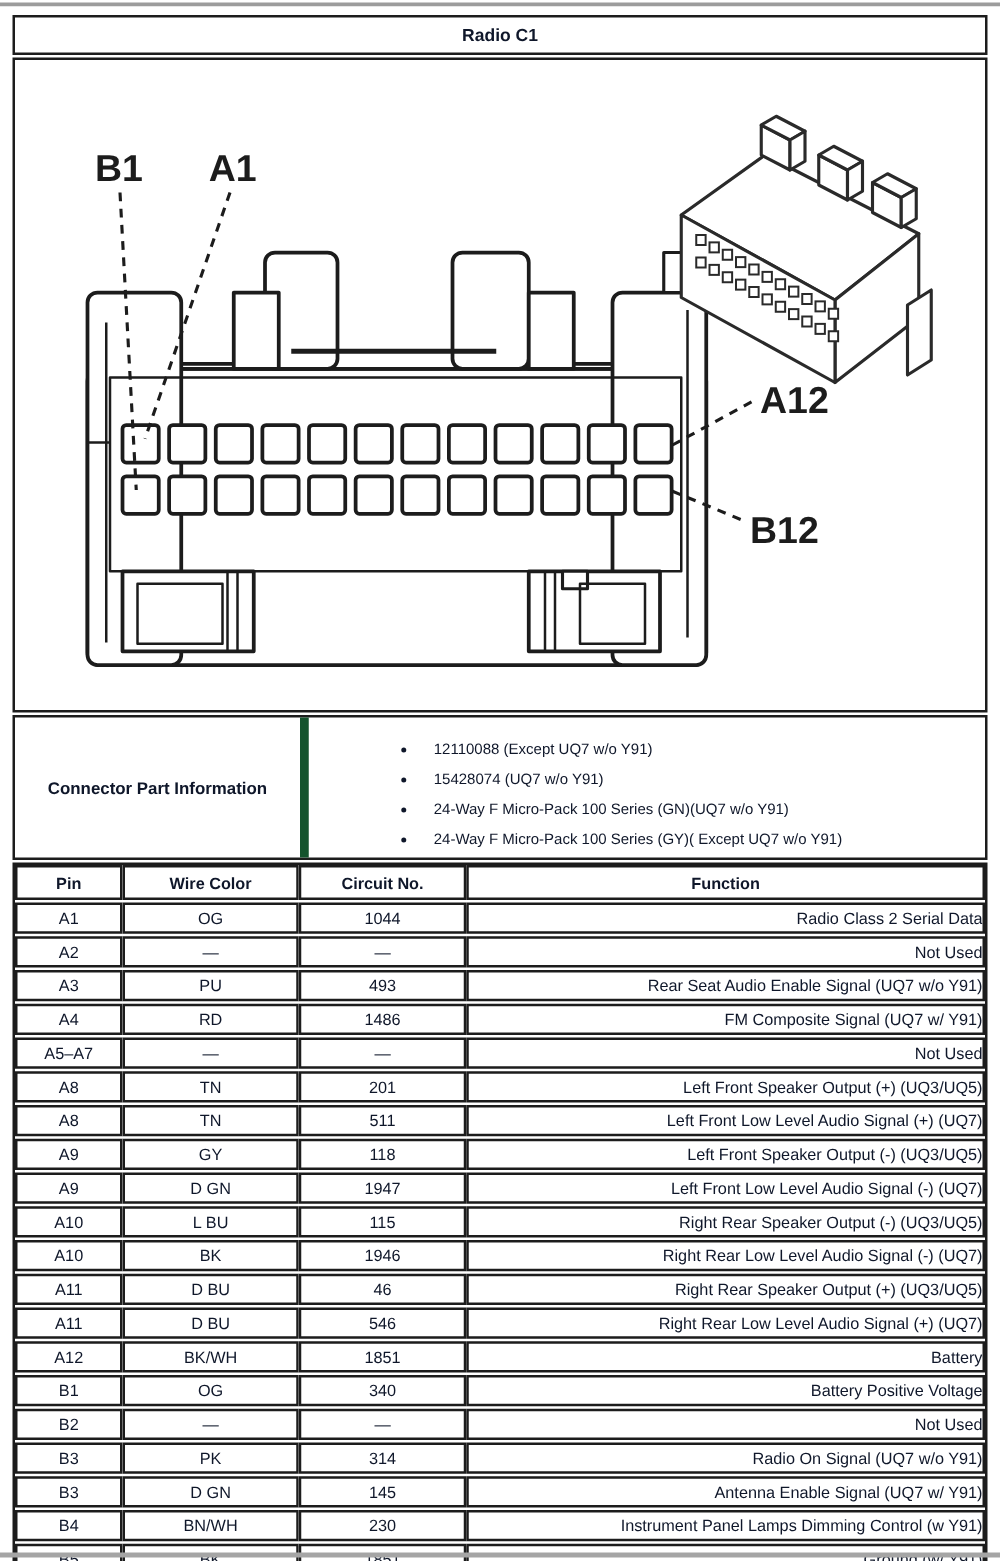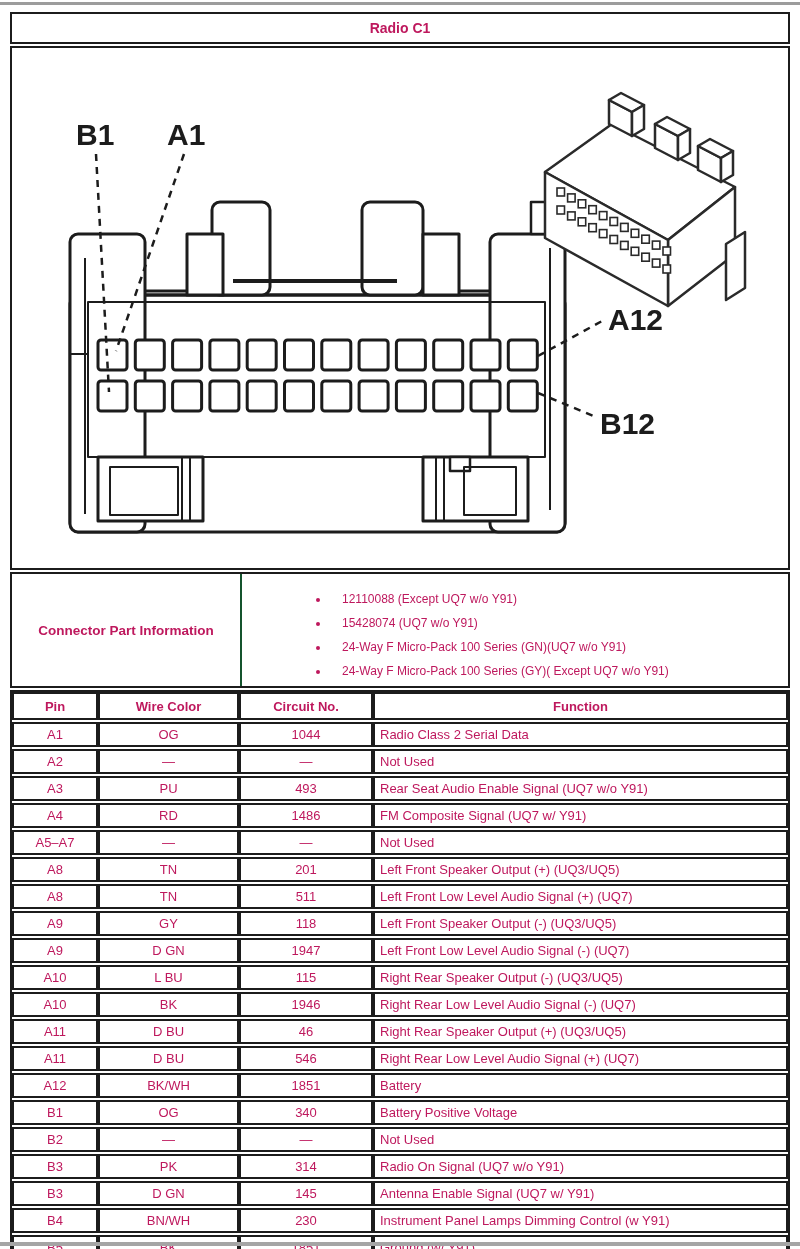--- a/index.html
+++ b/index.html
@@ -1,18 +1,18 @@
 <!DOCTYPE html>
 <html><head>
 <meta charset="utf-8">
 <style>
   html,body{margin:0;padding:0;background:#fff;}
   .page{
     position:relative;width:800px;height:1249px;background:#fff;
-    font-family:"Liberation Sans",sans-serif;color:#be185d;
+    font-family:"Liberation Sans",sans-serif;color:#0f172a;
     box-sizing:border-box;padding:12px 10px 0;overflow:hidden;
   }
   .top-band{position:absolute;top:2px;left:0;width:800px;height:3px;background:#9c9c9c;}
   .bottom-band{position:absolute;top:1242px;left:0;width:800px;height:4px;background:#a5a5a5;}
 
   .title-bar{
     border:2px solid #1c1c1c;height:32px;box-sizing:border-box;
     display:flex;align-items:center;justify-content:center;
     font-weight:bold;font-size:14px;
   }
@@ -28,41 +28,41 @@
   .leader{fill:none;stroke:#1c1c1c;stroke-width:2.5;stroke-dasharray:7 6;}
   #pin-grid rect{fill:#fff;stroke:#1c1c1c;stroke-width:3;}
   .iso{fill:#fff;stroke:#2a2a2a;stroke-width:2.5;stroke-linejoin:round;}
   .iso-hole{fill:#fff;stroke:#2a2a2a;stroke-width:1.6;}
 
   .partinfo{
     border:2px solid #1c1c1c;height:116px;box-sizing:border-box;
     margin-top:2px;display:flex;
   }
   .partinfo-label{
-    width:228px;border-right:2px solid #14532d;
+    width:228px;border-right:7px solid #14532d;
     display:flex;align-items:center;justify-content:center;
     font-weight:bold;font-size:13.5px;text-align:center;
   }
   .partinfo-list{
     flex:1;margin:0;box-sizing:border-box;padding:13px 6px 0 88px;
     font-size:12px;list-style:disc;
   }
   .partinfo-list li{line-height:24px;padding-left:12px;}
 
   .tablewrap{border:2px solid #1c1c1c;margin-top:2px;}
   table.pintable{
     width:100%;table-layout:fixed;border-collapse:separate;border-spacing:0 2px;
     font-size:13px;margin-top:-2px;margin-bottom:-2px;
   }
   .pintable th,.pintable td{
     border:2px solid #1c1c1c;background:#fff;overflow:hidden;white-space:nowrap;
   }
   .pintable th{font-weight:bold;text-align:center;padding:3px 0;height:18px;}
   .pintable td{padding:1px 0;height:19px;line-height:19px;text-align:center;}
-  .pintable td.c3{text-align:left;padding-left:5px;}
+  .pintable td.c3{text-align:right;padding-left:5px;}
   .col0{width:86px;}.col1{width:141px;}.col2{width:134px;}.col3{width:auto;}
 </style>
 </head>
 <body>
 
 <div class="page">
   <div class="top-band"></div>
 
   <div class="title-bar">
     <span>Radio C1</span>

